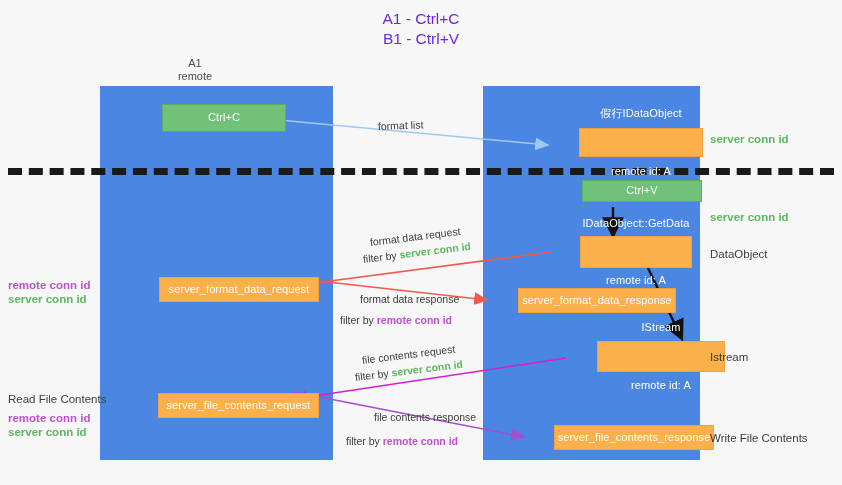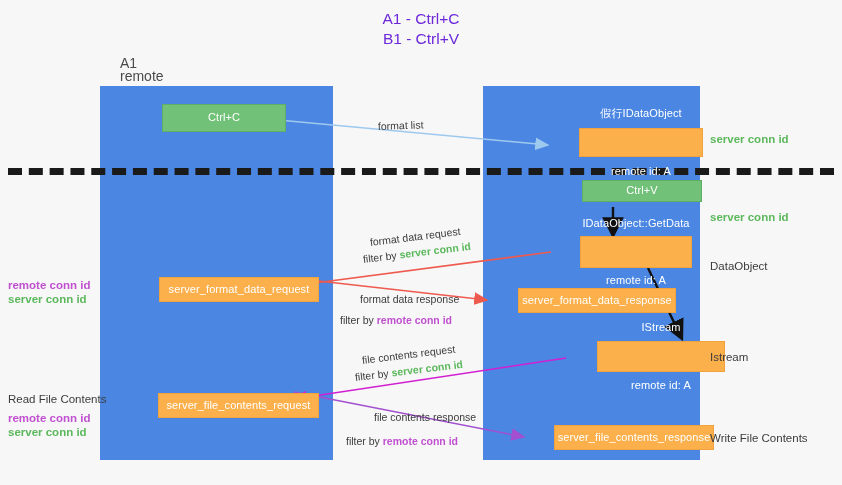--- a/index.html
+++ b/index.html
@@ -21,22 +21,22 @@
   #title{
     left:0;top:9px;width:842px;
     text-align:center;
     font-size:15.5px;
     line-height:20px;
     color:#6d28d9;
   }
 
   
   .col-head{
-    text-align:left;
-    font-size:14px;
+    text-align:center;
+    font-size:11px;
     line-height:13px;
     color:#4a4a4a;
   }
   #head-a1{left:120px;top:57px;width:150px;}
   #head-b1{left:525px;top:64px;width:190px;margin-top:34px;}
 
   
   .lane{background:#4a86e2;}
   #lane-a{left:100px;top:86px;width:233px;height:374px;}
   #lane-b{left:483px;top:86px;width:217px;height:374px;}
@@ -207,21 +207,21 @@
     <span>file contents response</span>
   </div>
   <div class="edge-label" style="left:346px;top:434px;transform:rotate(0deg);">
     <span>filter by </span><b class="k-remote">remote conn id</b>
   </div>
 
   <div class="abs side-label k-server" style="left:710px;top:132px;">server conn id</div>
 
   <div class="abs side-label k-server" style="left:710px;top:210px;">server conn id</div>
 
-  <div class="abs side-label" style="left:710px;top:259px;">DataObject</div>
+  <div class="abs side-label" style="left:710px;top:247px;">DataObject</div>
 
   <div class="abs side-label" style="left:710px;top:350px;">Istream</div>
 
   <div class="abs side-label" style="left:710px;top:431px;">Write File Contents</div>
 
   <div class="abs" style="left:8px;top:278px;">
     <div class="side-label k-remote">remote conn id</div>
     <div class="side-label k-server">server conn id</div>
   </div>
 

